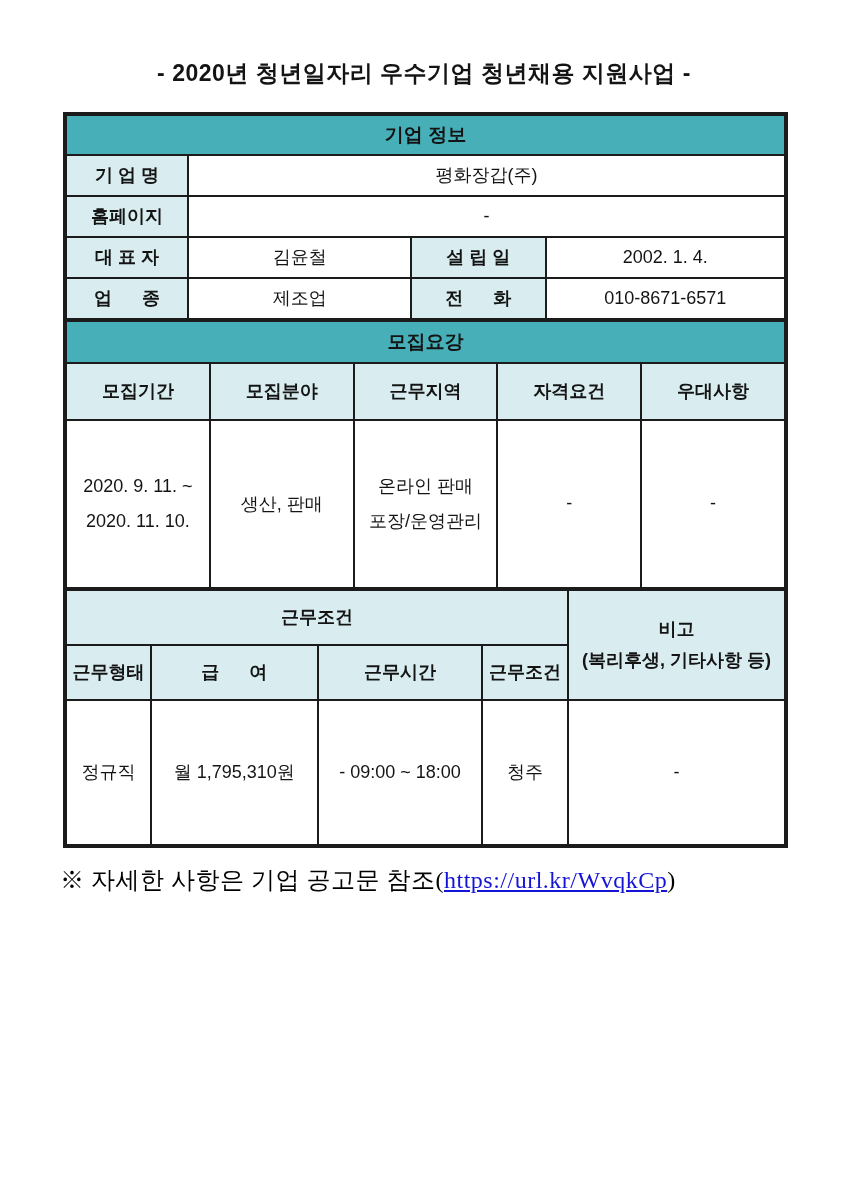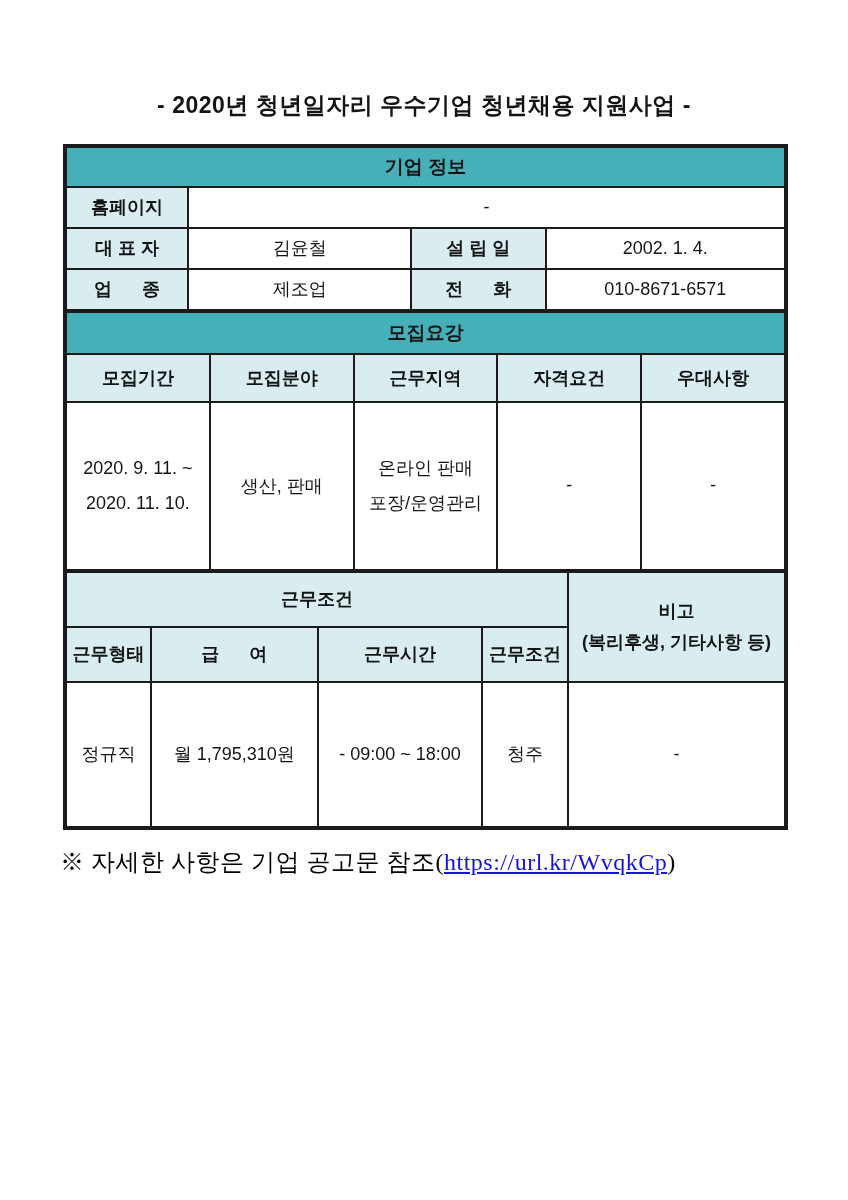--- a/index.html
+++ b/index.html
@@ -7,21 +7,21 @@
     --cellblue:#d9edf0;
     --ink:#141414;
     --border:#1b1b1b;
     --link:#1414d6;
   }
   html,body{margin:0;padding:0;background:#ffffff;}
   .page{
     width:848px;height:1200px;overflow:hidden;background:#ffffff;
     font-family:"Liberation Sans","DejaVu Sans",sans-serif;
     color:var(--ink);box-sizing:border-box;
-    padding-top:92px;
+    padding-top:60px;
   }
   
   .title-wrap{text-align:center;}
   .title-sub{
     font-size:23px;font-weight:bold;letter-spacing:0.5px;line-height:1.2;
   }
   .title-main{
     font-size:35px;font-weight:bold;letter-spacing:1px;line-height:1.15;
     margin-top:5px;
   }
@@ -45,21 +45,21 @@
   }
   .lbl{
     background:var(--cellblue);font-weight:bold;white-space:pre;
   }
   .hdr{
     background:var(--cellblue);font-weight:bold;white-space:pre;
   }
   .multiline{white-space:pre-line;line-height:1.9;}
   .r41{height:41px;}
   .r42{height:42px;}
-  .r57{height:48px;}
+  .r57{height:57px;}
   .r55{height:55px;}
   .r168{height:168px;margin-top:12px;}
   .r145{height:145px;}
   .note-hd{line-height:1.7;}
   
   .footer{
     margin:16px 0 0 60px;
     font-family:"Liberation Serif","DejaVu Serif",serif;
     font-size:24px;letter-spacing:0.5px;color:#000;
   }
@@ -81,20 +81,24 @@
     <table>
       <colgroup>
         <col style="width:17%">
           <col style="width:31%">
           <col style="width:18.7%">
           <col style="width:33.3%">
       </colgroup>
       <tbody>
           <tr>
         <td colspan="4" class="section-hd">기업 정보</td>
+      </tr>
+      <tr class="r41">
+        <td class="lbl">기 업 명</td>
+        <td colspan="3">평화장갑(주)</td>
       </tr>
       <tr class="r41">
         <td class="lbl">홈페이지</td>
         <td colspan="3">-</td>
       </tr>
       <tr class="r41">
         <td class="lbl">대 표 자</td>
         <td>김윤철</td>
         <td class="lbl">설 립 일</td>
         <td>2002. 1. 4.</td>

